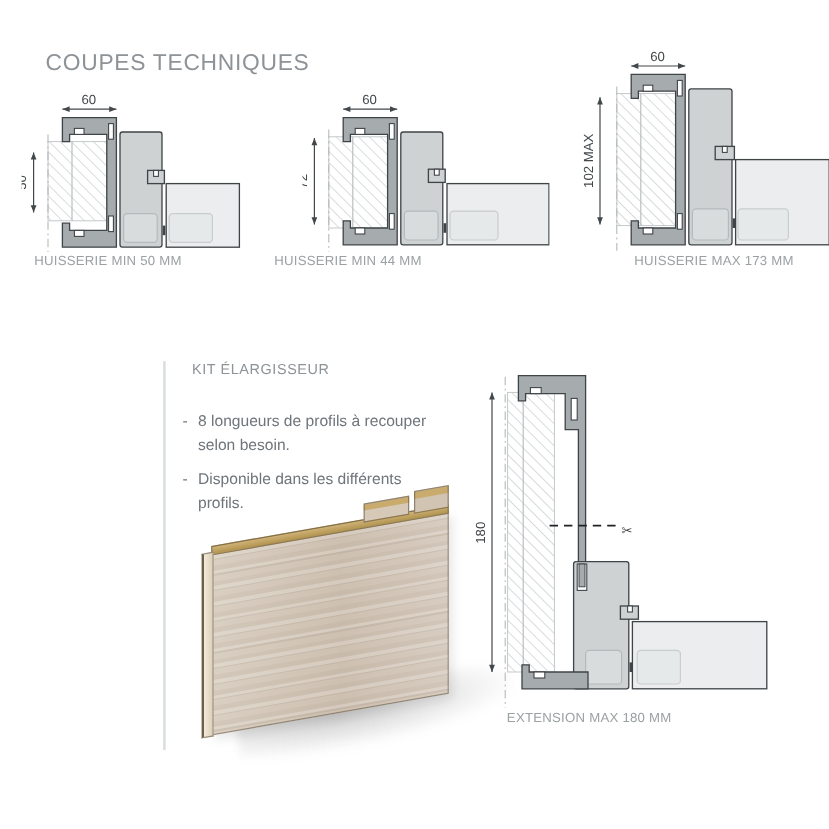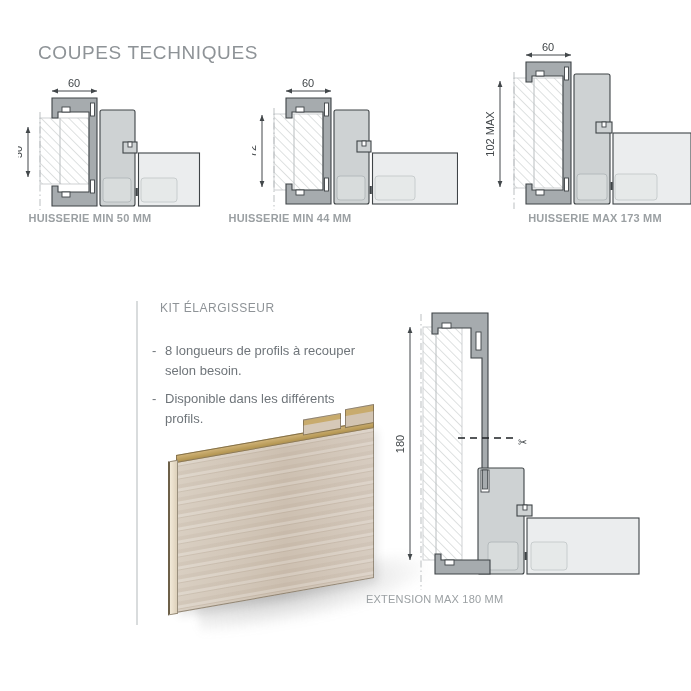--- a/index.html
+++ b/index.html
@@ -5,24 +5,24 @@
   html,body{margin:0;padding:0;background:#fff;}
   .page{
     position:relative;width:691px;height:691px;background:#ffffff;overflow:hidden;
     font-family:"Liberation Sans","DejaVu Sans",sans-serif;
   }
   .abs{position:absolute;}
   .main-title{
     left:18px;top:42px;font-size:19px;letter-spacing:.6px;color:#8e9397;font-weight:400;margin-left:20px;
   }
   .diagram-caption{
-    font-size:11px;color:#9ba0a3;letter-spacing:.2px;text-align:center;width:140px;top:212px;font-weight:bold;
+    font-size:11px;color:#9ba0a3;letter-spacing:.2px;text-align:center;width:140px;top:212px;
   }
   .ext-caption{
-    left:366px;top:591px;width:200px;
+    left:391px;top:591px;width:200px;text-align:center;
     font-size:11px;color:#9ba0a3;line-height:1.5;letter-spacing:.2px;
   }
   .kit-rule{left:136px;top:301px;width:2px;height:324px;background:#d9dcdd;}
   .kit-title{left:160px;top:301px;font-size:12px;letter-spacing:.5px;color:#8e9397;}
   .kit-bullets{left:152px;top:341px;width:224px;font-size:13px;color:#6f757a;line-height:1.5;}
   .bullet{display:flex;margin-bottom:9px;}
   .bullet .mark{width:13px;flex:0 0 13px;}
   svg text{font-family:"Liberation Sans","DejaVu Sans",sans-serif;font-size:11px;fill:#42474a;}
   svg .dimlabel{font-size:11px;}
   

